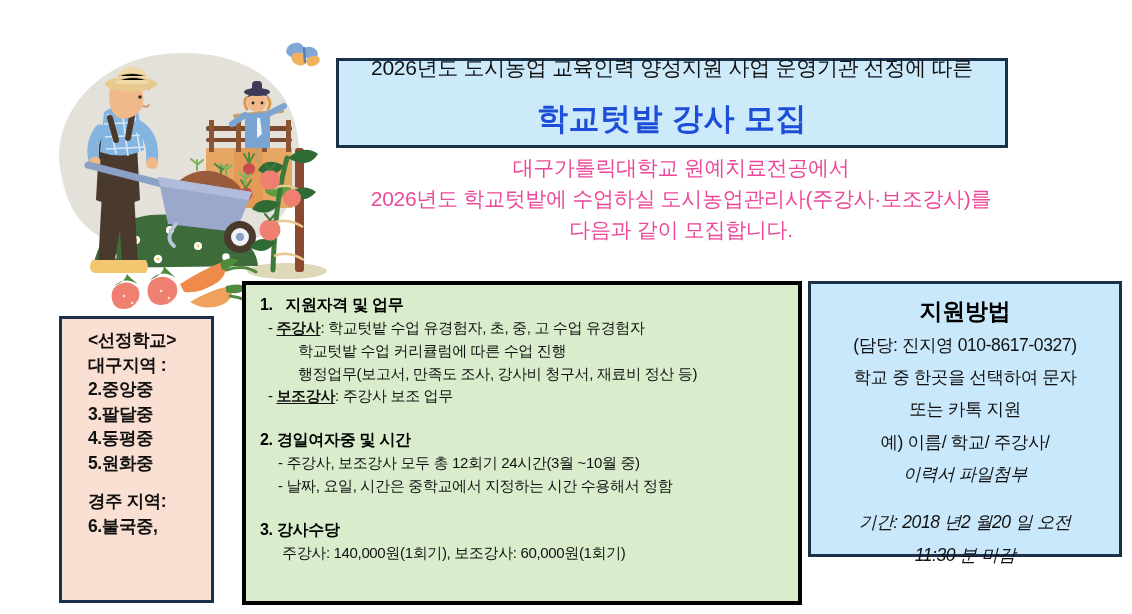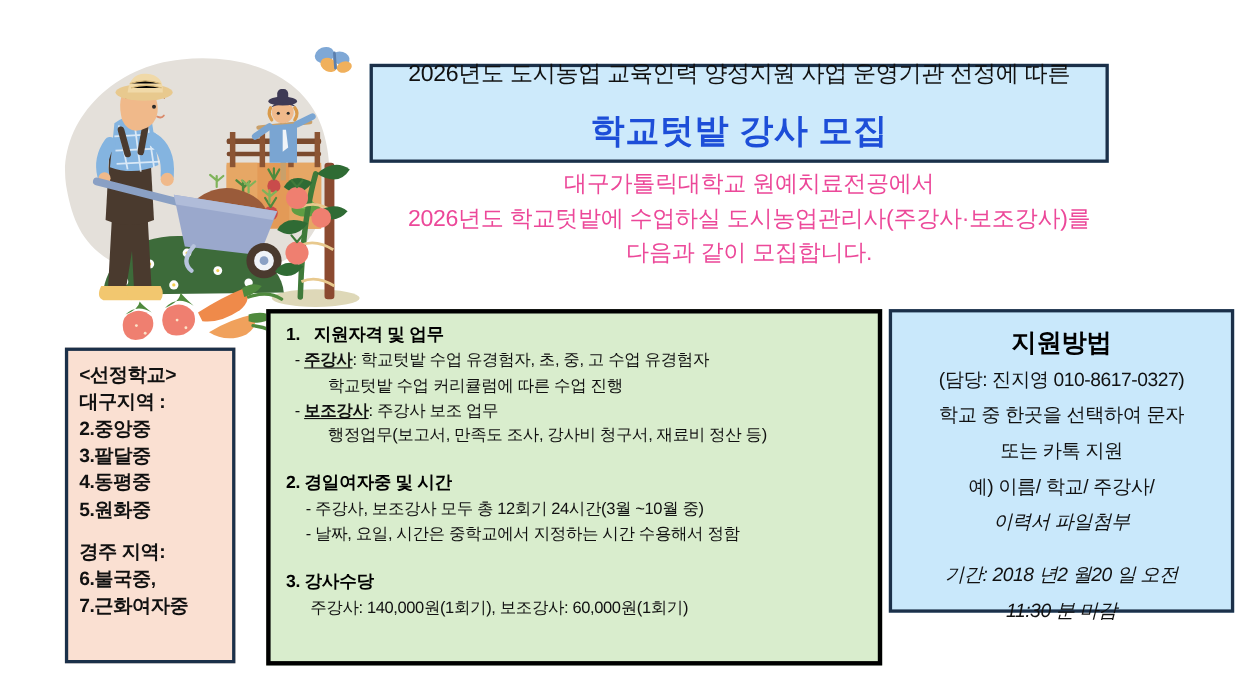--- a/index.html
+++ b/index.html
@@ -32,21 +32,21 @@
     text-align: center; font-size: 21px; line-height: 1.48; color:#ec4899; letter-spacing:-0.3px;
   }
   .subtitle div { white-space: nowrap; }
 
   
   .schools {
     position: absolute; left: 59px; top: 316px; width: 155px; height: 287px;
     background: #fae0d2; border: 3px solid #1b3049;
     padding: 9px 0 0 10px;
   }
-  .schools div { font-size: 17.5px; font-weight: 700; color:#111; line-height: 1.40; letter-spacing:-0.4px; white-space:nowrap;}
+  .schools div { font-size: 17.5px; font-weight: 700; color:#111; line-height: 1.40; letter-spacing:-0.4px; white-space:nowrap;margin-left:16px;}
   .schools .gap { height: 14px; line-height:14px; }
 
   
   .main-box {
     position: absolute; left: 242px; top: 281px; width: 560px; height: 324px;
     background: #d9edcd; border: 4px solid #000000;
     padding: 8px 12px 0 14px;
   }
   .sec-head { font-size: 16px; font-weight: 800; color:#000; letter-spacing:-0.3px; line-height:1.5; }
   .sec-head .num { font-weight: 800; }
@@ -270,38 +270,37 @@
   <div class="schools">
     <div>&lt;선정학교&gt;</div>
     <div>대구지역 :</div>
     <div>2.중앙중</div>
     <div>3.팔달중</div>
     <div>4.동평중</div>
     <div>5.원화중</div>
     <div class="gap"></div>
     <div>경주 지역:</div>
     <div>6.불국중,</div>
-    <div>7.근화여자중</div>
   </div>
 
   <div class="main-box">
 
     <div class="sec-head">
       <span class="num">1.</span>
       &nbsp;
       <span>지원자격 및 업무</span>
     </div>
     <div class="body-line ind2">
       <span>- </span><span class="u">주강사</span><span>: 학교텃밭 수업 유경험자, 초, 중, 고 수업 유경험자</span>
     </div>
     <div class="body-line ind">학교텃밭 수업 커리큘럼에 따른 수업 진행</div>
+    <div class="body-line ind">행정업무(보고서, 만족도 조사, 강사비 청구서, 재료비 정산 등)</div>
     <div class="body-line ind2">
       <span>- </span><span class="u">보조강사</span><span>: 주강사 보조 업무</span>
     </div>
-    <div class="body-line ind">행정업무(보고서, 만족도 조사, 강사비 청구서, 재료비 정산 등)</div>
 
     <div class="sp-md"></div>
 
     <div class="sec-head">
       <span class="num">2.</span>
       <span>경일여자중 및 시간</span>
     </div>
     <div class="body-line ind3">- 주강사, 보조강사 모두 총 12회기 24시간(3월 ~10월 중)</div>
     <div class="body-line ind3">- 날짜, 요일, 시간은 중학교에서 지정하는 시간 수용해서 정함</div>
 

